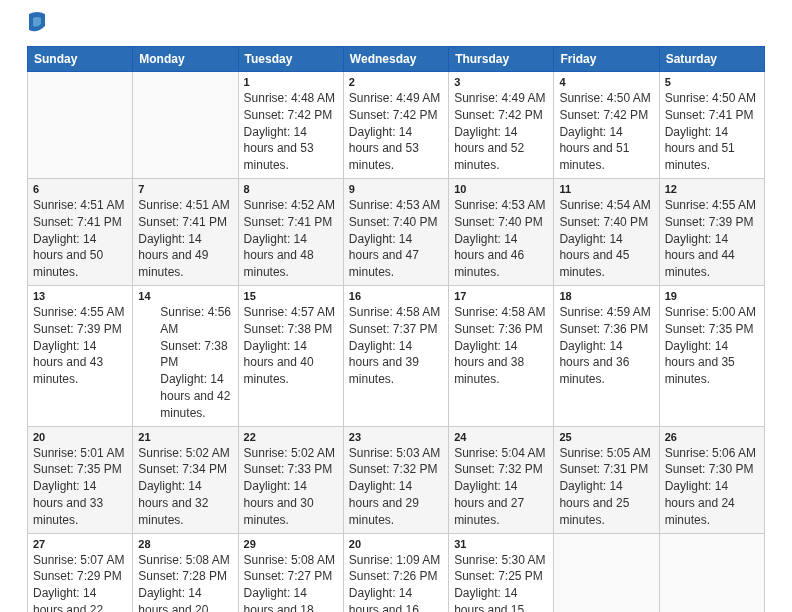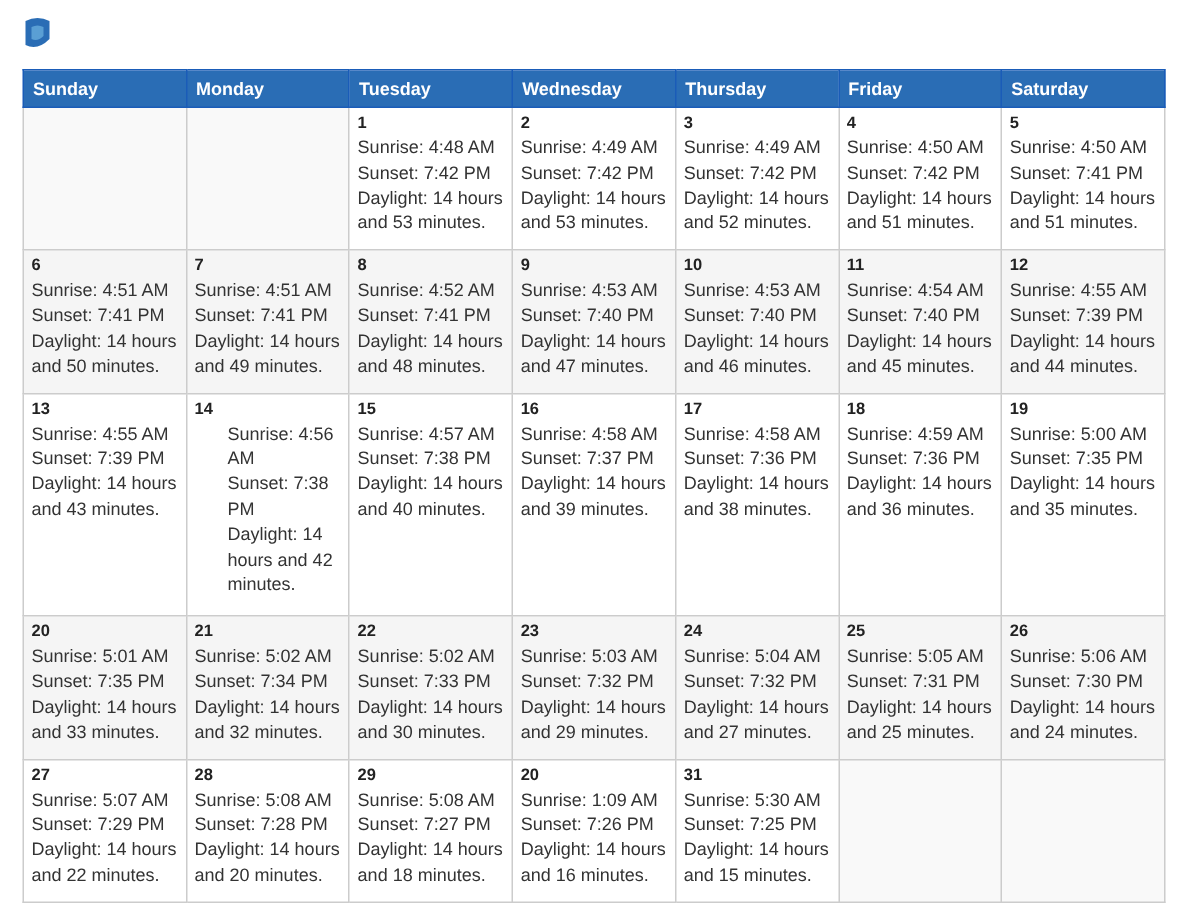--- a/index.html
+++ b/index.html
@@ -6,21 +6,21 @@
     body {
       width: 792px;
       height: 612px;
       font-family: Arial, sans-serif;
       background: #fff;
       overflow: hidden;
     }
     .page {
       width: 792px;
       height: 612px;
-      padding: 10px 15px;
+      padding: 10px 27px;
       display: flex;
       flex-direction: column;
     }
     .header {
       display: flex;
       justify-content: space-between;
       align-items: flex-start;
       margin-bottom: 8px;
     }
     .logo {

